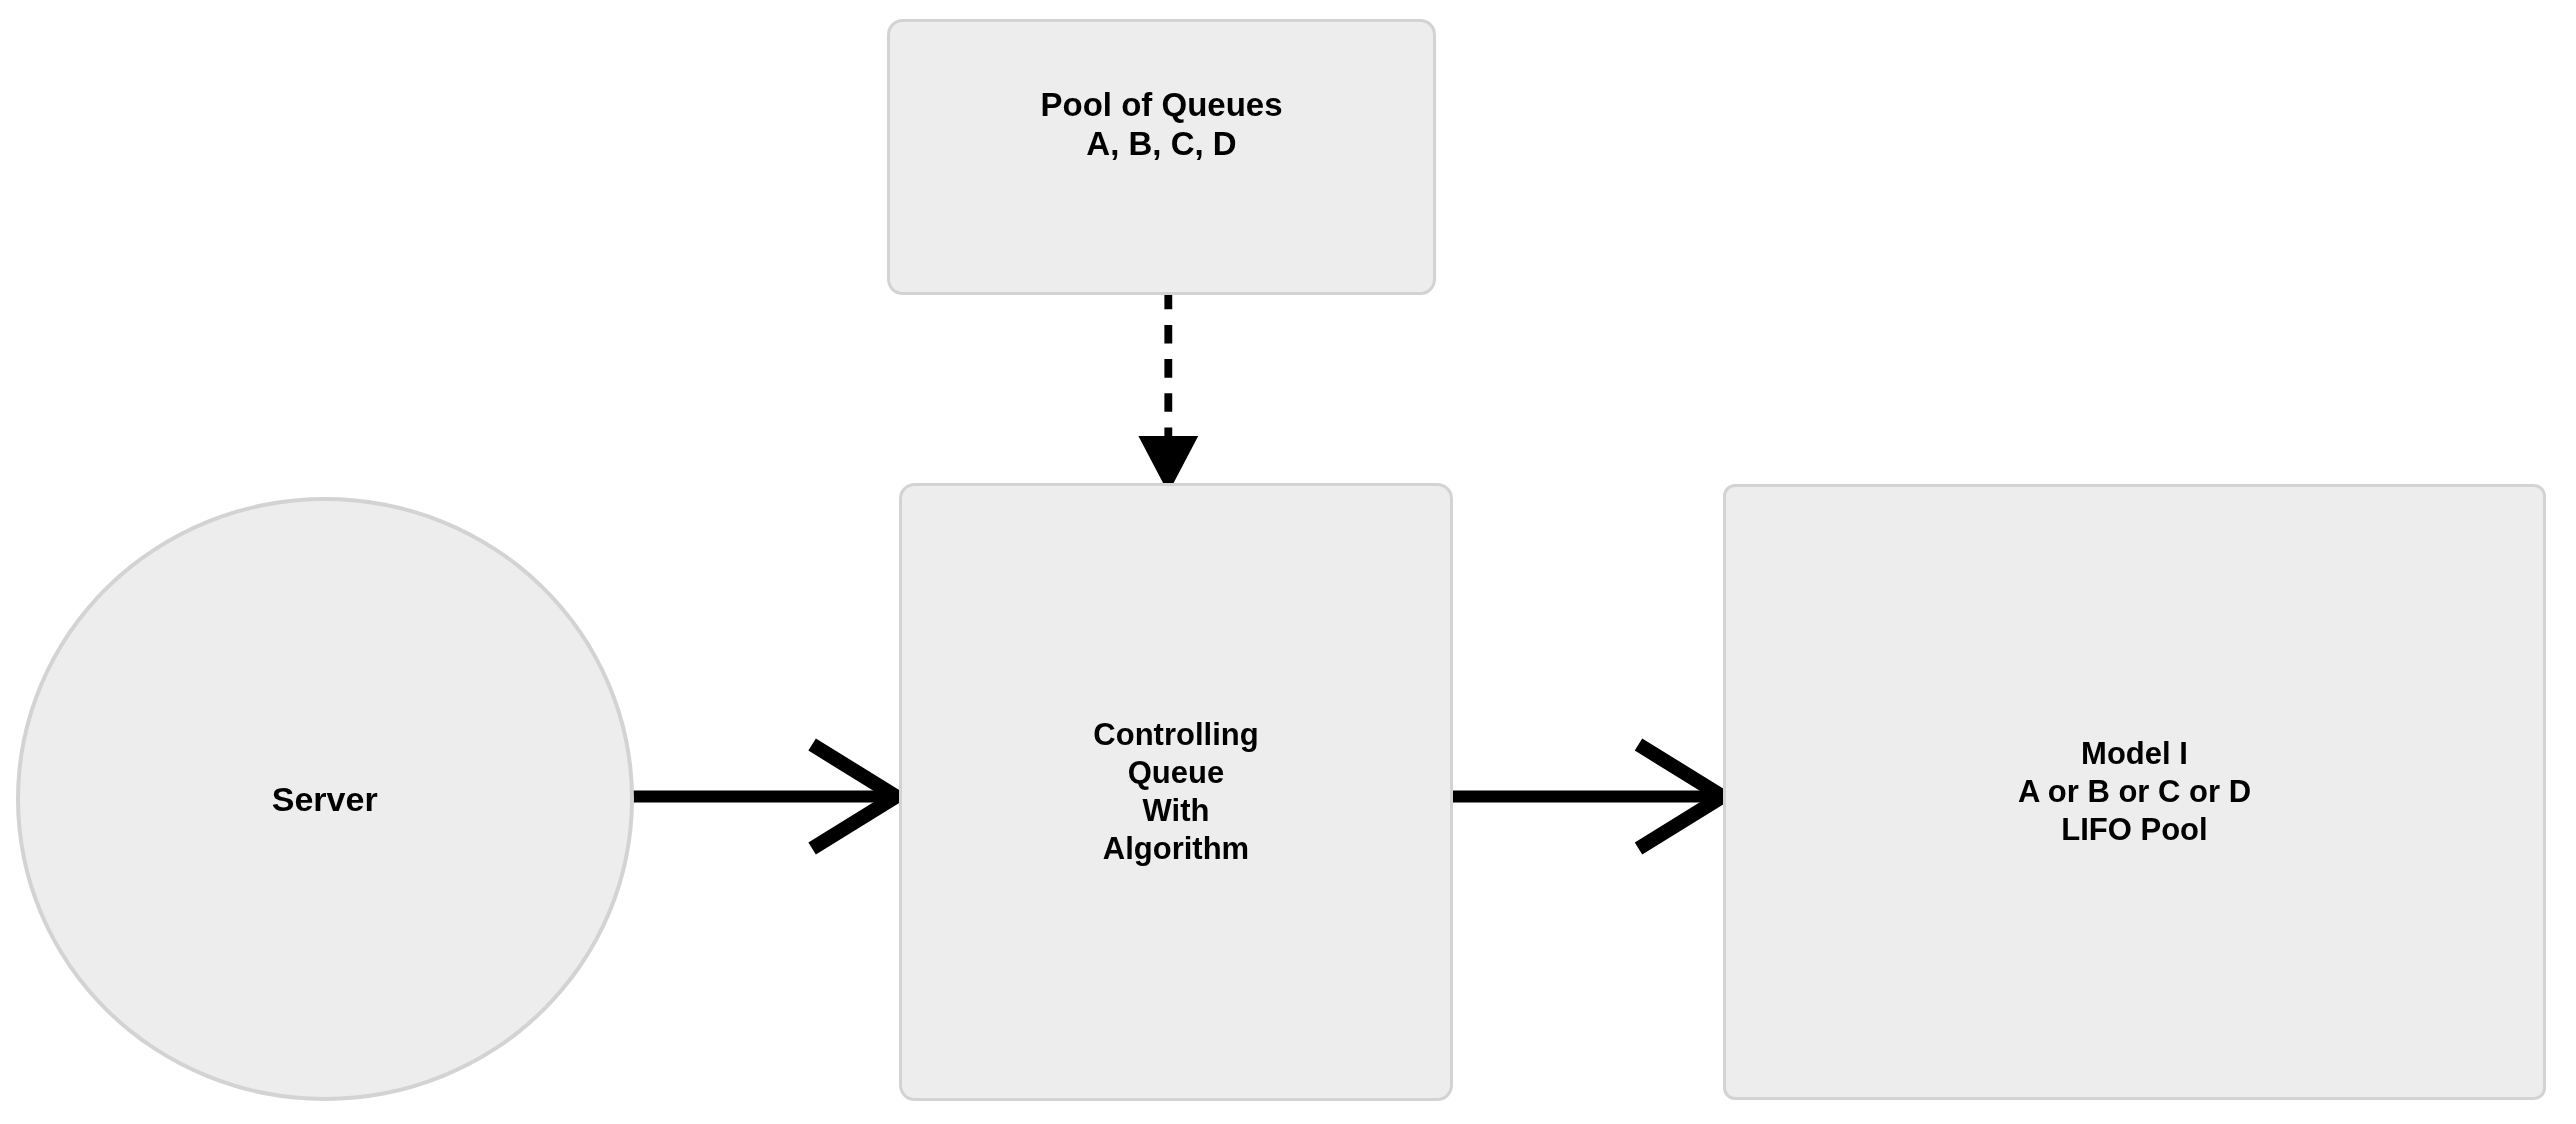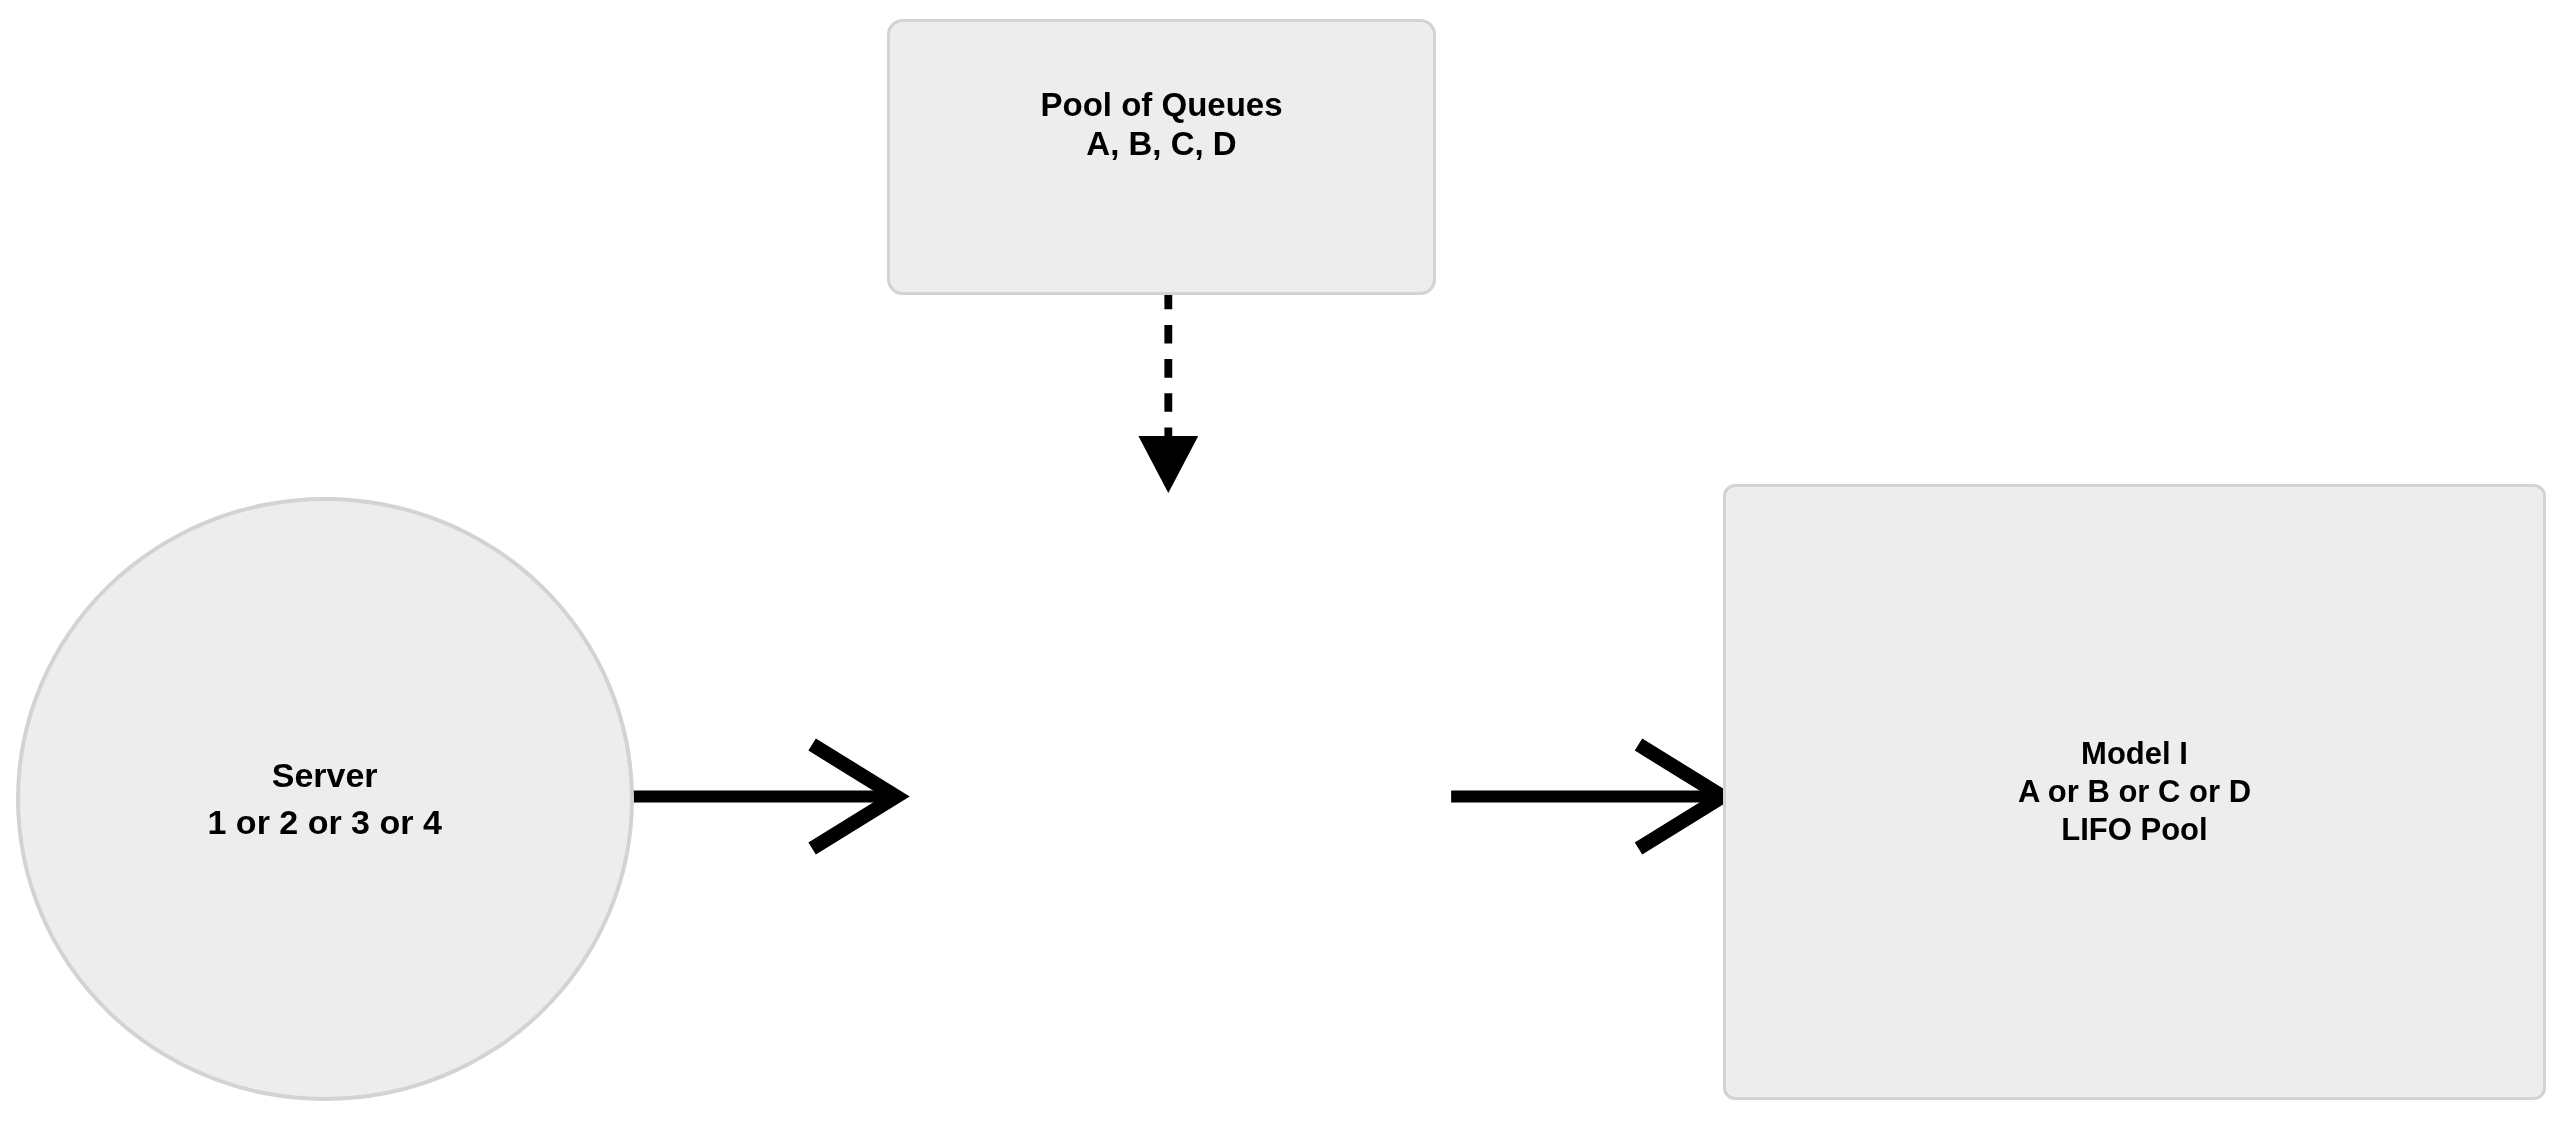--- a/index.html
+++ b/index.html
@@ -132,24 +132,31 @@
   <div class="node" id="node-pool">
     <span class="label">
       <span class="line">Pool of Queues</span>
       <span class="line">A, B, C, D</span>
     </span>
   </div>
 
   <div class="node" id="node-server">
     <span class="label">
       <span class="line">Server</span>
-      <span class="line">1 or 2 or 3 or 4</span>
     </span>
   </div>
 
+  <div class="node" id="node-controller">
+    <span class="label">
+      <span class="line">Controlling</span>
+      <span class="line">Queue</span>
+      <span class="line">With</span>
+      <span class="line">Algorithm</span>
+    </span>
+  </div>
 
   <div class="node" id="node-model">
     <span class="label">
       <span class="line">Model I</span>
       <span class="line">A or B or C or D</span>
       <span class="line">LIFO Pool</span>
     </span>
   </div>
 
 </div>

